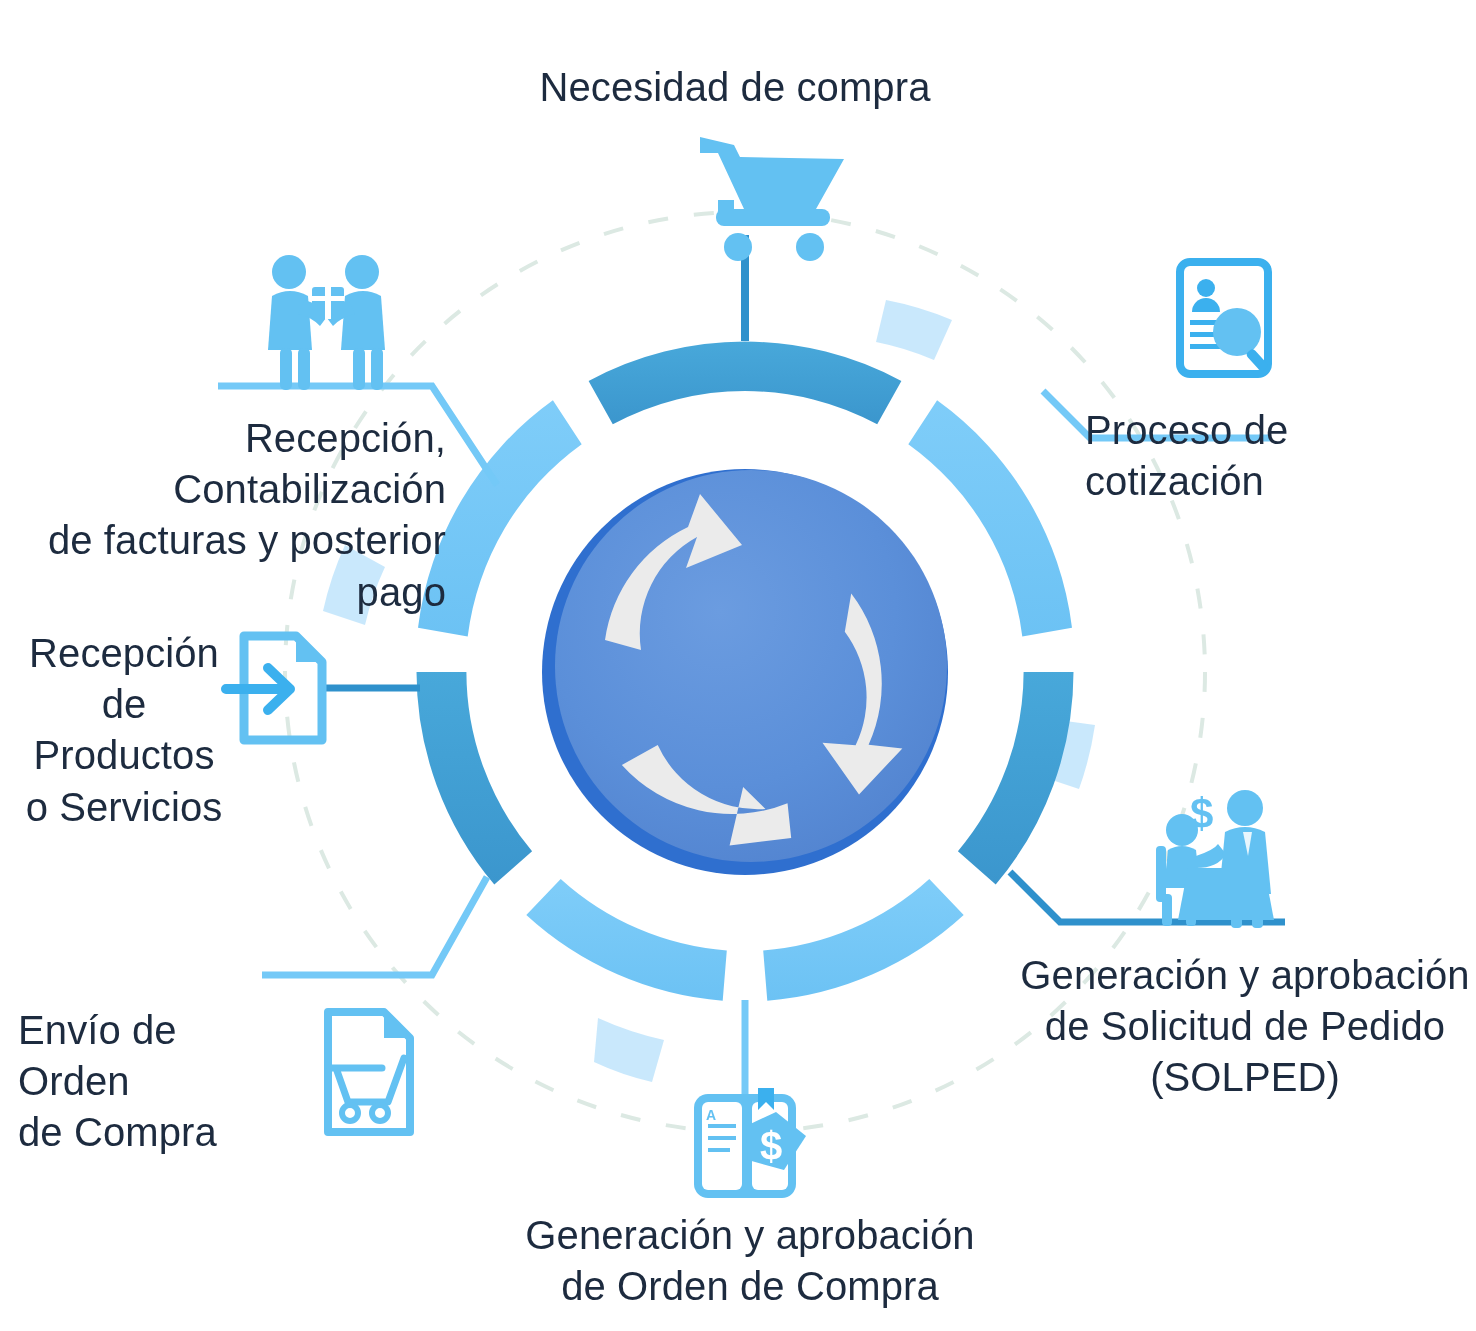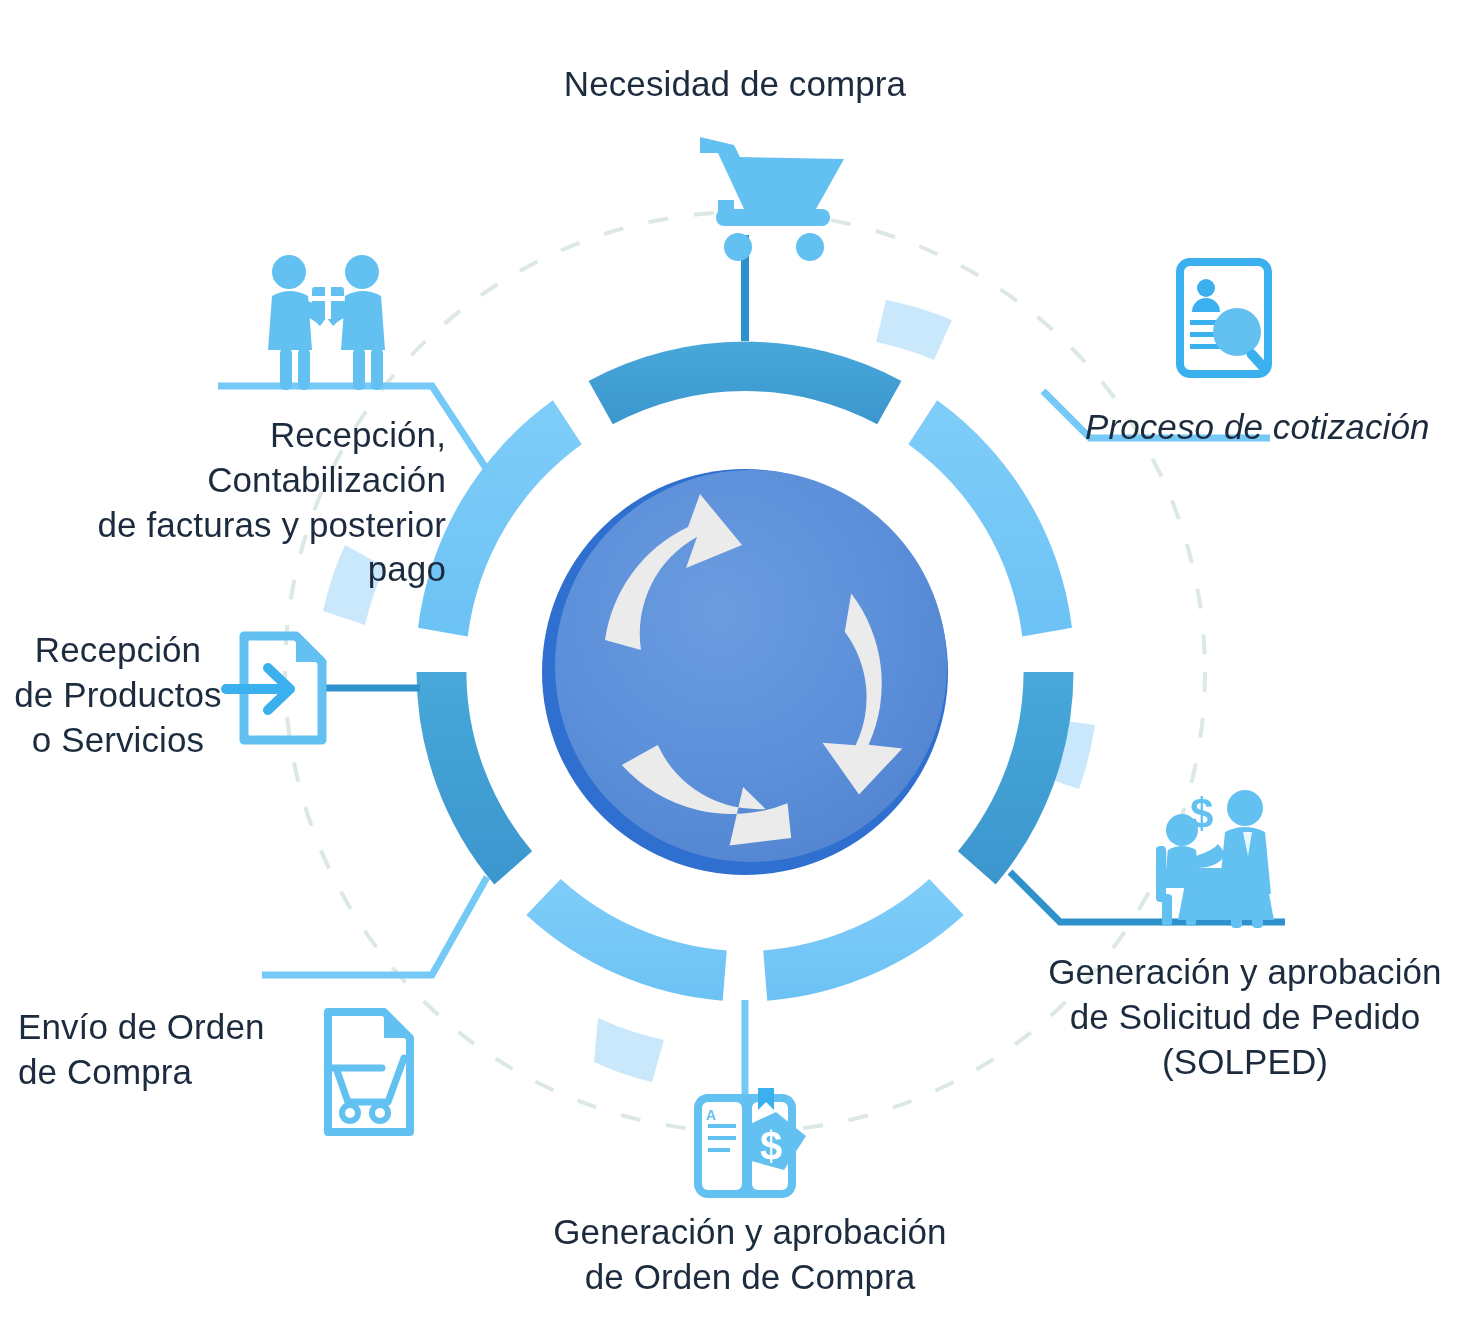--- a/index.html
+++ b/index.html
@@ -18,31 +18,31 @@
   }
   #diagram-svg {
     position: absolute;
     left: 0; top: 0;
     width: 1476px;
     height: 1331px;
   }
   .label {
     position: absolute;
     color: #1d2b3f;
-    font-size: 35px;
+    font-size: 40px;
     line-height: 1.28;
     letter-spacing: 0.1px;
     white-space: pre-line;
   }
   .lbl-top        { left: 455px;  top: 62px;   width: 560px; text-align: center; }
-  .lbl-topright   { left: 1085px; top: 405px;  width: 360px; text-align: left; font-style: italic; }
+  .lbl-topright   { left: 1085px; top: 405px;  width: 360px; text-align: left; }
   .lbl-right      { left: 1020px; top: 950px;  width: 450px; text-align: center; }
   .lbl-bottom     { left: 520px;  top: 1210px; width: 460px; text-align: center; }
   .lbl-bottomleft { left: 18px;   top: 1005px; width: 275px; text-align: left; }
-  .lbl-left       { left: 8px;    top: 628px;  width: 220px; text-align: center; }
+  .lbl-left       { left: 14px;    top: 628px;  width: 220px; text-align: center; }
   .lbl-topleft    { left: 36px;   top: 413px;  width: 410px; text-align: right; }
 </style>
 </head>
 <body>
 
 <div id="stage">
 
   <svg id="diagram-svg" viewBox="0 0 1476 1331">
     <defs>
       <radialGradient id="innerGrad" cx="42%" cy="36%" r="72%">

